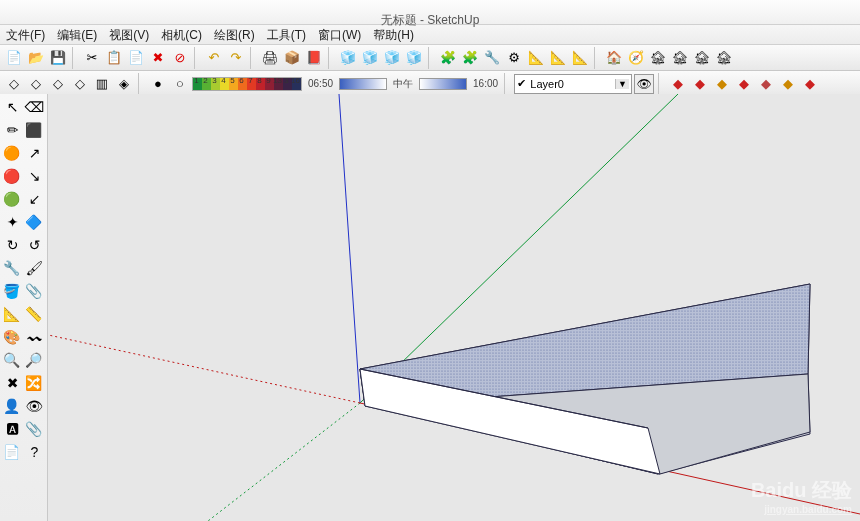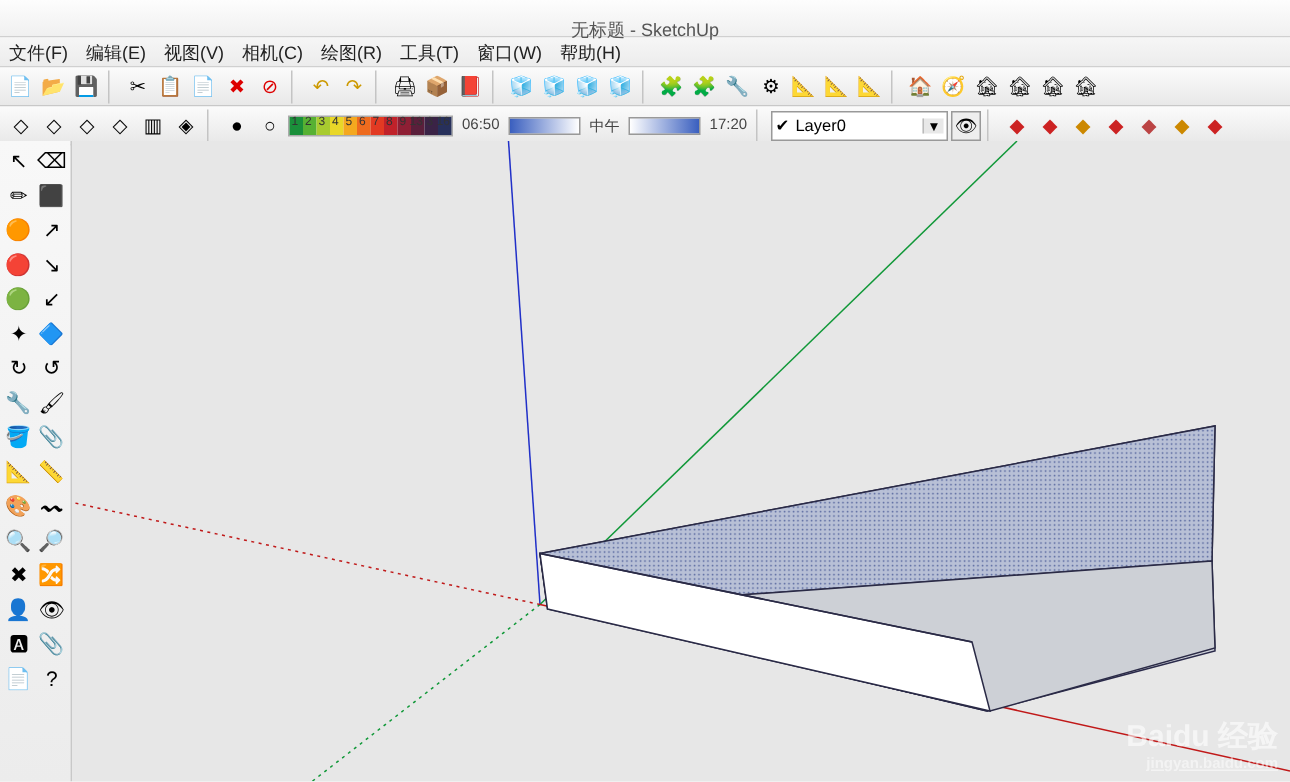--- a/index.html
+++ b/index.html
@@ -127,21 +127,21 @@
           <span>9</span>
           <span>13</span>
           <span>3</span>
           <span>16</span>
         </div>
     </div>
     <span class="time-label">06:50</span>
     <div class="time-grad"></div>
     <span class="time-label">中午</span>
     <div class="time-grad" style="background:linear-gradient(90deg,#fff,#3a5fbf)"></div>
-    <span class="time-label">17:20</span>
+    <span class="time-label">16:00</span>
   </div>
   <span class="sep"></span>
   <div class="layer-combo">
     <span class="chk">✔</span>
     <span>Layer0</span>
     <span class="dd">▼</span>
   </div>
   <span class="eye-btn">👁</span>
   <span class="sep"></span>
   <span class="tbtn" style="color:#c22">◆</span>

